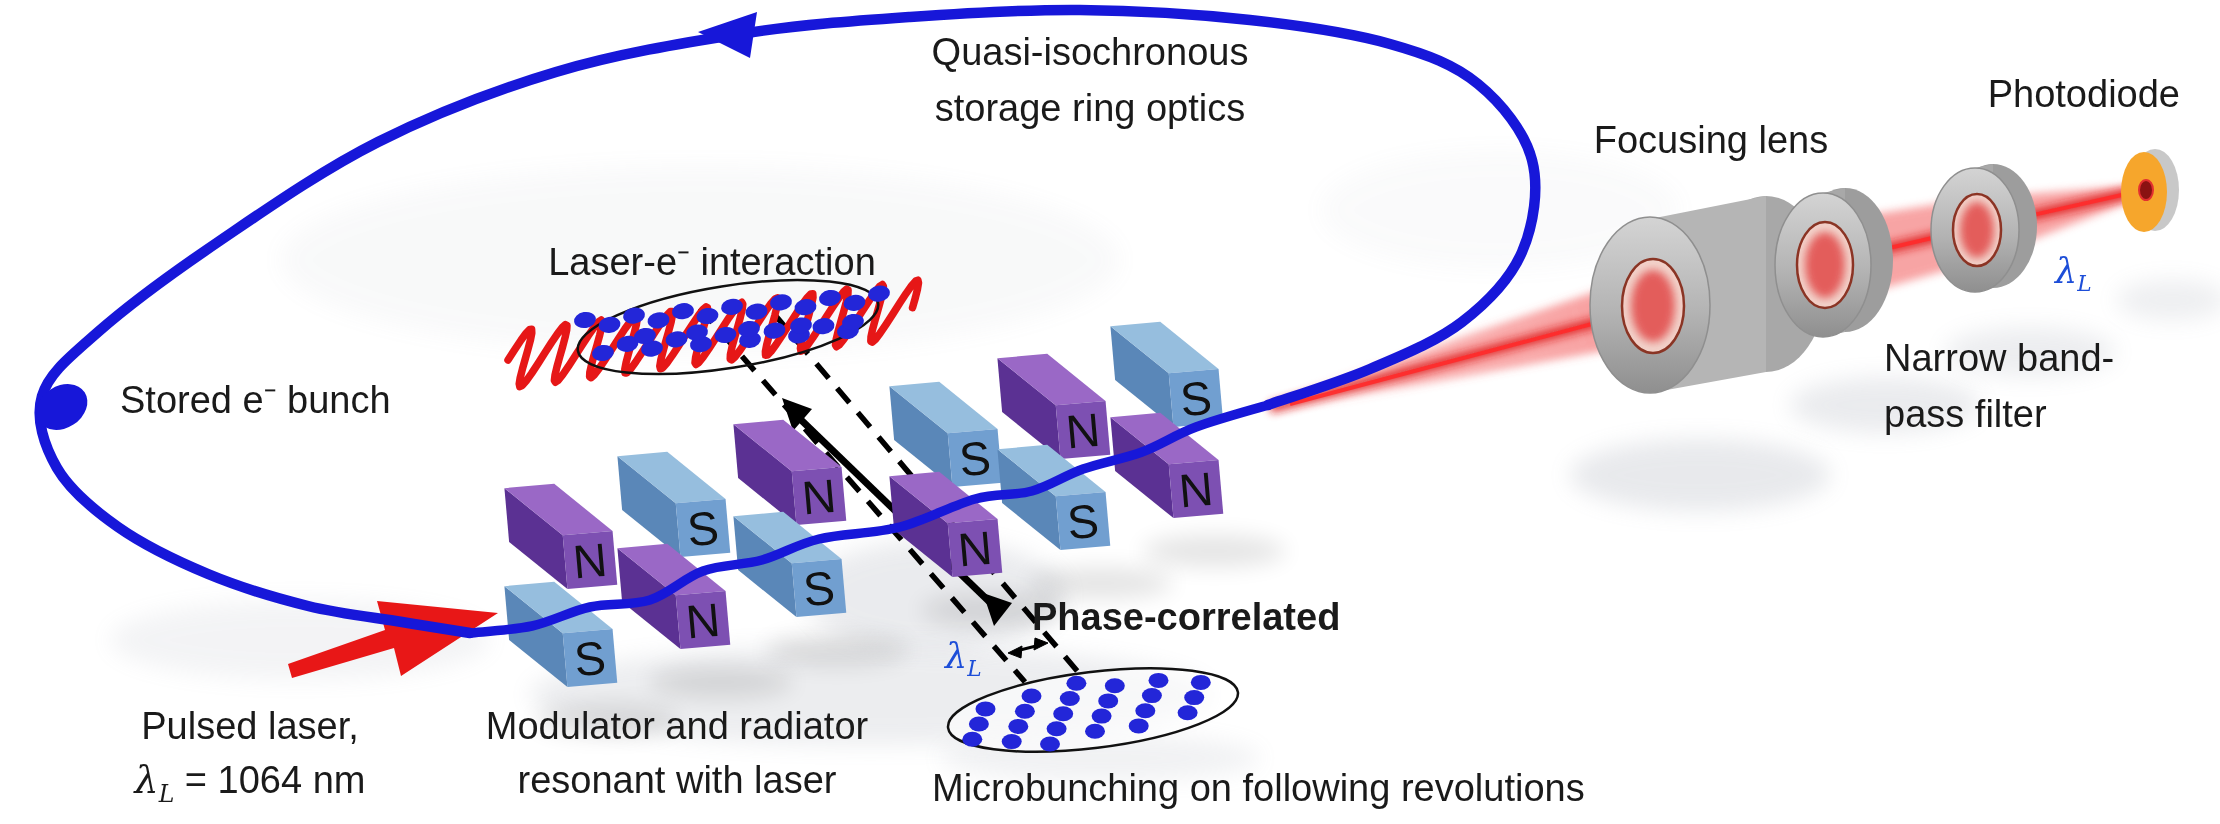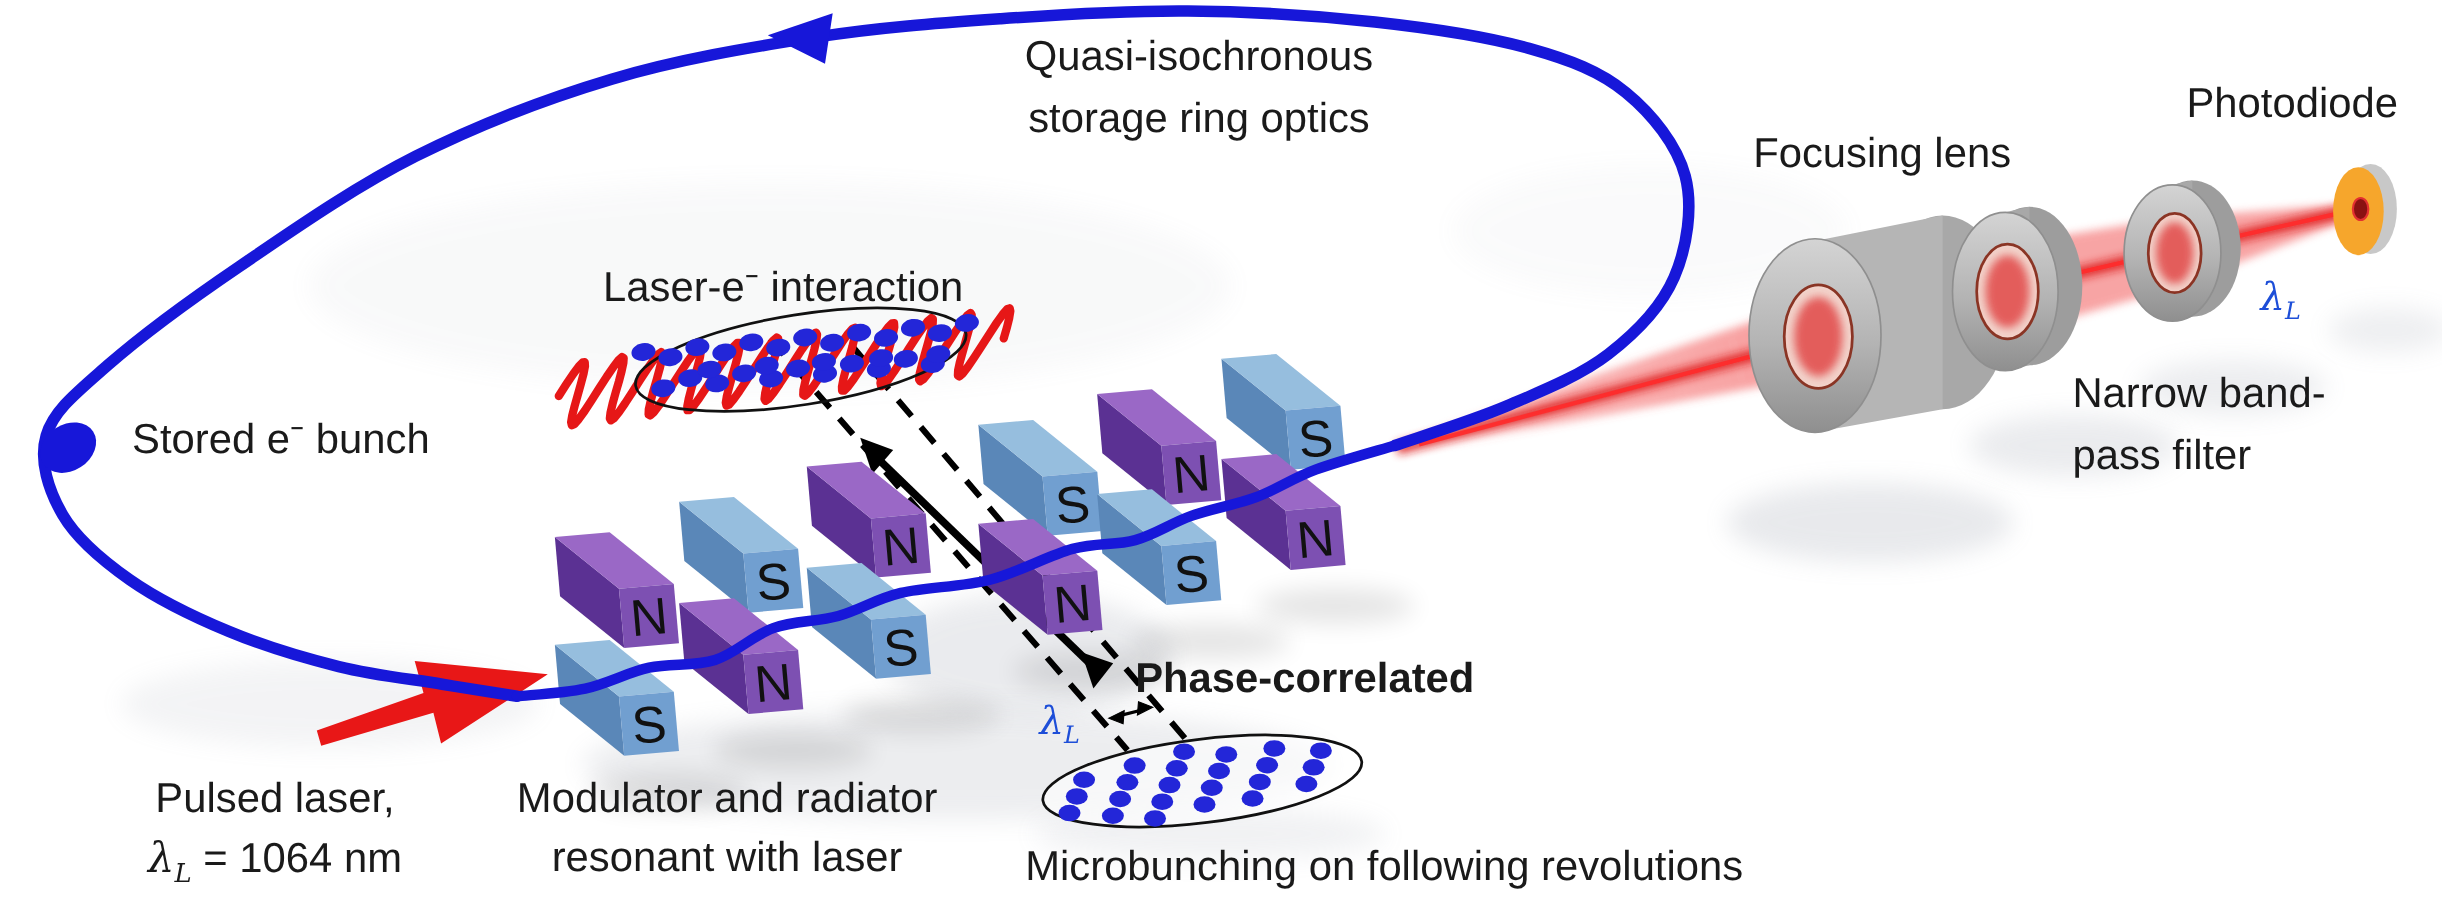--- a/index.html
+++ b/index.html
@@ -277,21 +277,21 @@
 </div>
 
 
 <div class="lbl" style="left:1032px;top:589px;font-weight:bold;">Phase-correlated</div>
 
 <div class="lbl ctr" style="left:95px;top:699px;width:310px;line-height:54px;">
   <div>Pulsed laser,</div>
   <div><span class="lam">λ</span><sub class="lam">L</sub><span> = 1064 nm</span></div>
 </div>
 
-<div class="lbl ctr" style="left:436px;top:699px;width:450px;line-height:54px;">
+<div class="lbl ctr" style="left:452px;top:699px;width:450px;line-height:54px;">
   <div>Modulator and radiator</div>
   <div>resonant with laser</div>
 </div>
 
 <div class="lbl" style="left:932px;top:760px;">Microbunching on following revolutions</div>
 
 <div class="lbl lamred" style="left:945px;top:628px;font-size:35px;"><span class="lam">λ</span><sub class="lam">L</sub></div>
 
 <div class="lbl lamred" style="left:2055px;top:243px;font-size:35px;"><span class="lam">λ</span><sub class="lam">L</sub></div>
 

